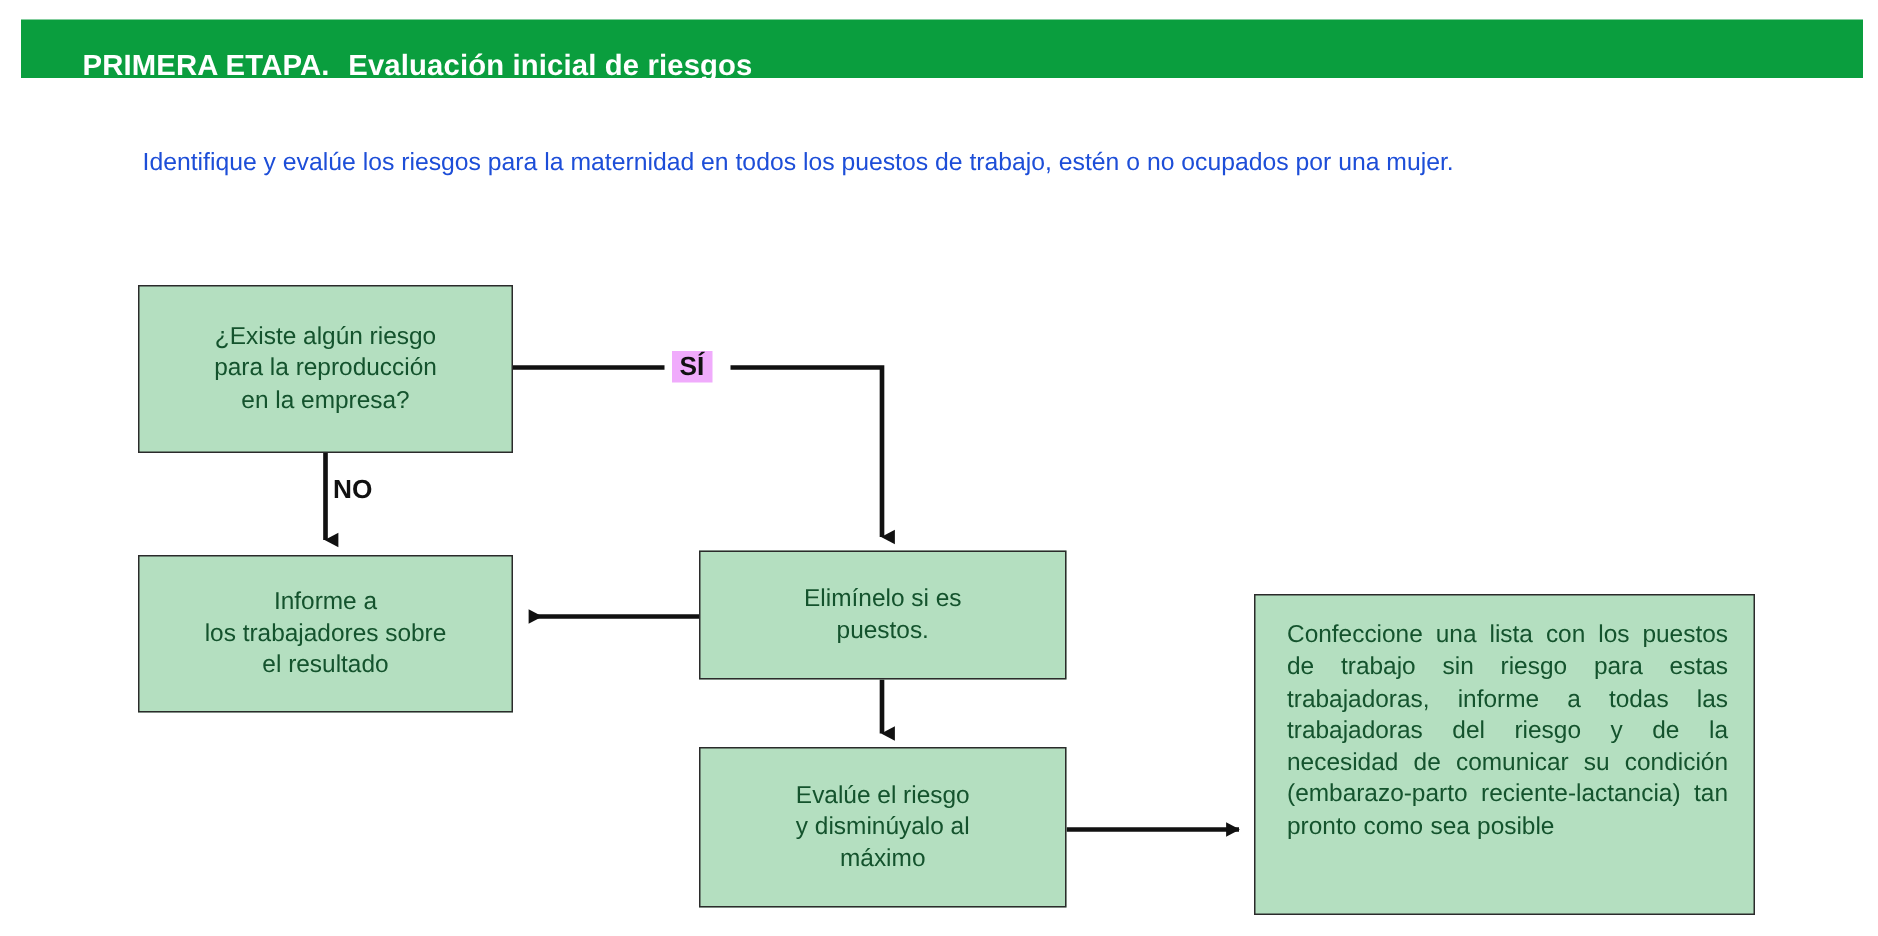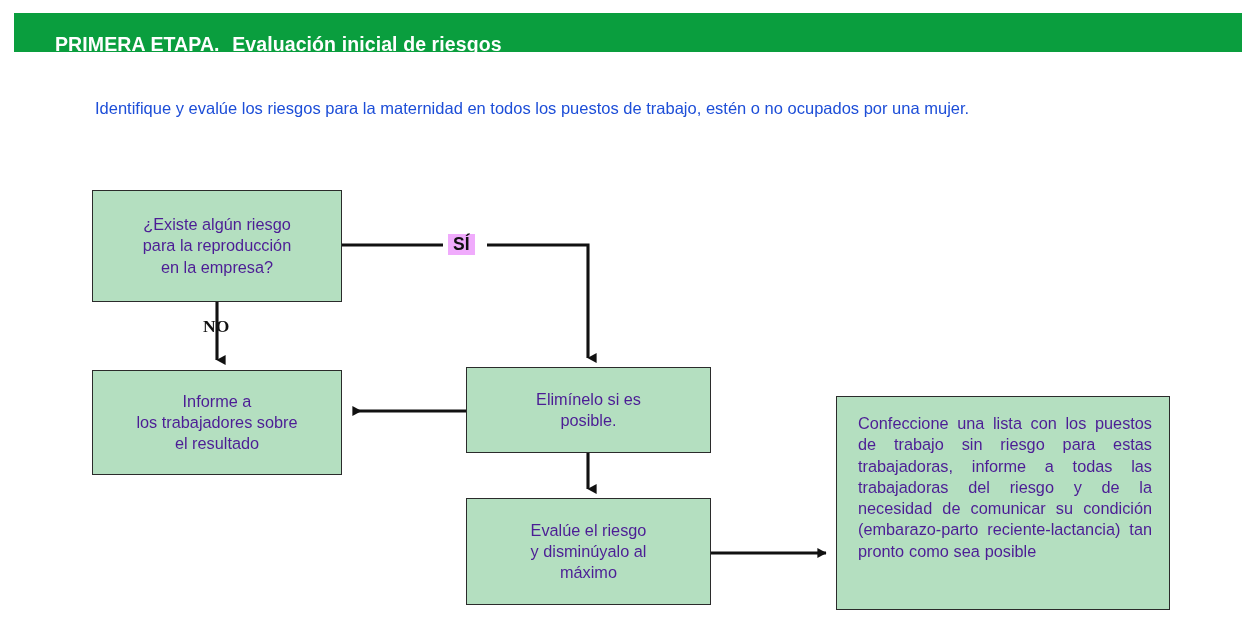--- a/index.html
+++ b/index.html
@@ -57,21 +57,21 @@
 
   
   .fbox {
     position: absolute;
     box-sizing: border-box;
     background: #b4dfc0;
     border: 1.6px solid #2b2b2b;
     display: flex;
     align-items: center;
     justify-content: center;
-    color: #4c1d95;
+    color: #14532d;
     font-size: 16.3px;
     line-height: 1.30;
     text-align: center;
     padding: 2px 6px;
   }
   .fbox .txt { display: block; white-space: pre-line; }
 
   #box-risk-question { left: 92px;  top: 190px; width: 250px; height: 112px; }
   #box-inform        { left: 92px;  top: 370px; width: 250px; height: 105px; }
   #box-eliminate     { left: 466px; top: 367px; width: 245px; height: 86px;  }
@@ -107,21 +107,21 @@
   .edge-label {
     position: absolute;
     font-size: 17.5px;
     font-weight: bold;
     color: #111111;
     background: #f0abfc;
     padding: 0 5px;
     white-space: nowrap;
   }
   #label-si { left: 448px; top: 234px; }
-  #label-no { left: 203px; top: 316px; background: transparent; padding: 0; font-family: Liberation Serif, serif; }
+  #label-no { left: 222px; top: 316px; background: transparent; padding: 0; }
 </style>
 </head>
 <body>
 
 <div id="stage">
 
   <div class="header-band">
     <div class="header-text">
       <span class="etapa">PRIMERA ETAPA.</span>
       <span>Evaluación inicial de riesgos</span>
@@ -175,21 +175,21 @@
   </div>
 
   <div class="fbox" id="box-inform">
     <span class="txt">Informe a
 los trabajadores sobre
 el resultado</span>
   </div>
 
   <div class="fbox" id="box-eliminate">
     <span class="txt">Elimínelo si es
-posible.</span>
+puestos.</span>
   </div>
 
   <div class="fbox" id="box-evaluate">
     <span class="txt">Evalúe el riesgo
 y disminúyalo al
 máximo</span>
   </div>
 
   <div class="fbox" id="box-safe-list">
     <span class="txt">Confeccione una lista con los puestos de trabajo sin riesgo para estas trabajadoras, informe a todas las trabajadoras del riesgo y de la necesidad de comunicar su condición (embarazo-parto reciente-lactancia) tan pronto como sea posible</span>

